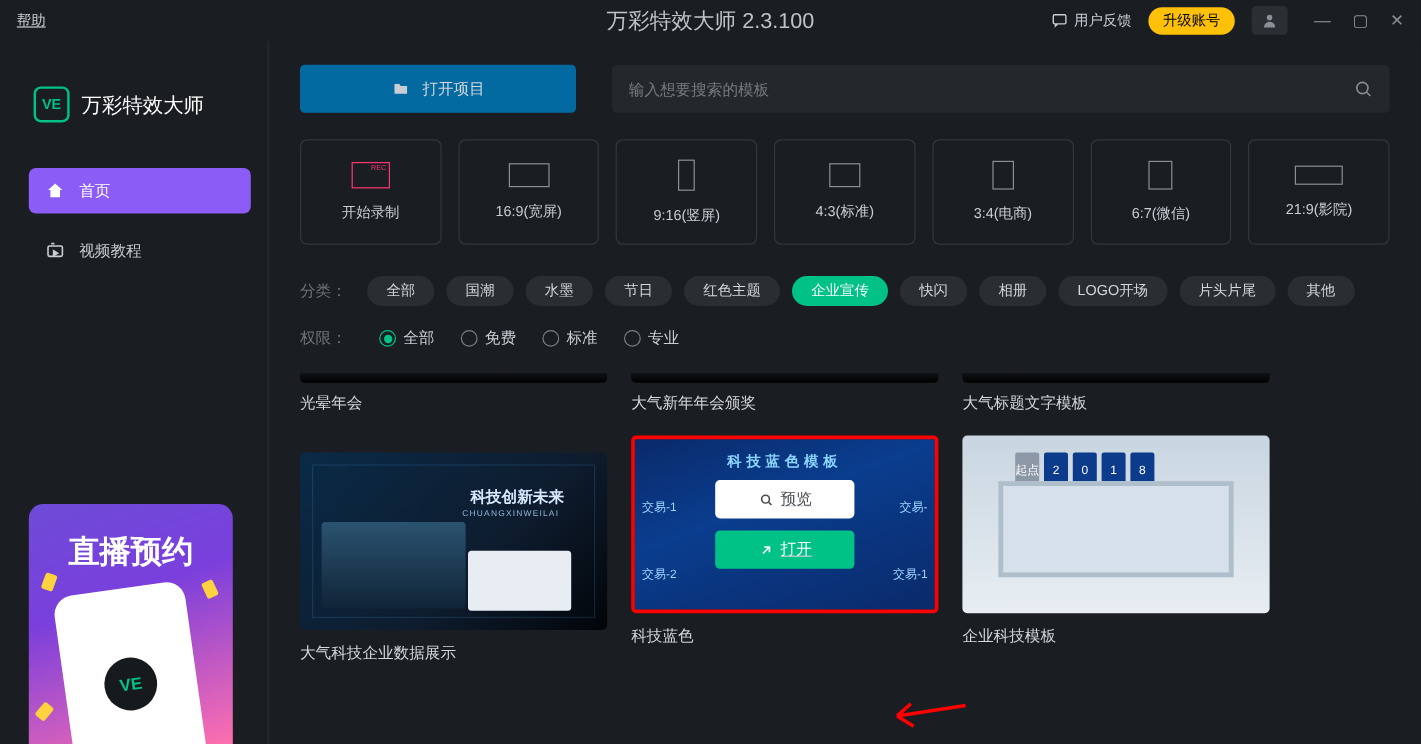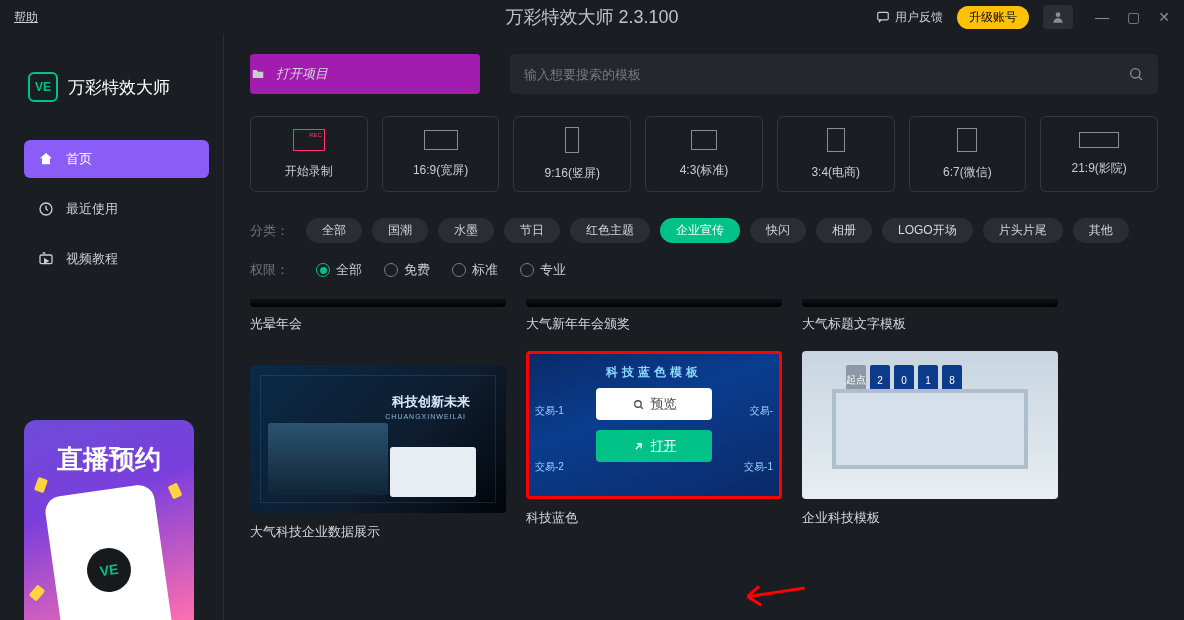--- a/index.html
+++ b/index.html
@@ -30,28 +30,28 @@
   .nav-icon { width: 16px; height: 16px; }
   .promo { position: absolute; left: 24px; bottom: 0; width: 170px; height: 200px; border-radius: 12px 12px 0 0; overflow: hidden; background: linear-gradient(160deg,#6d4bd7 0%,#7a3fdc 40%,#ff6fae 100%); }
   .promo-text { color: #fff; font-size: 26px; font-weight: 600; text-align: center; padding-top: 22px; }
   .promo-phone { position: absolute; left: 50%; transform: translateX(-50%) rotate(-8deg); bottom: -30px; width: 110px; height: 160px; background: #fff; border-radius: 16px; display:flex; align-items:center; justify-content:center; }
   .promo-dot { width:44px; height:44px; background:#171a1d; border-radius:50%; display:flex; align-items:center; justify-content:center; color:#00c287; font-weight:bold; font-size:14px; }
   .confetti { position:absolute; width:10px; height:14px; border-radius:2px; }
 
   
   .main { flex: 1; padding: 20px 26px 0 26px; overflow: hidden; }
   .toolbar { display: flex; gap: 30px; align-items: center; }
-  .open-btn { width: 230px; height: 40px; background: #a21caf; border-radius: 4px; display: flex; align-items: center; justify-content: flex-start; gap: 10px; font-size: 13px; color: #d4d7db; font-style: italic; }
+  .open-btn { width: 230px; height: 40px; background: #0369a1; border-radius: 4px; display: flex; align-items: center; justify-content: center; gap: 10px; font-size: 13px; color: #d4d7db; }
   .search { flex: 1; height: 40px; background: #24282c; border-radius: 4px; display: flex; align-items: center; padding: 0 14px; }
   .search input { flex: 1; background: transparent; border: none; outline: none; color: #d4d7db; font-size: 13px; }
   .search input::placeholder { color: #767a7f; }
   .search-icon { color: #888d92; }
 
   .aspect-row { display: flex; gap: 14px; margin-top: 22px; }
-  .aspect-card { flex: 1; height: 76px; border: 1px solid #33373c; border-radius: 6px; display: flex; flex-direction: column; align-items: center; justify-content: center; gap: 12px; font-size: 12px; color: #c9ced4; }
+  .aspect-card { flex: 1; height: 88px; border: 1px solid #33373c; border-radius: 6px; display: flex; flex-direction: column; align-items: center; justify-content: center; gap: 12px; font-size: 12px; color: #c9ced4; }
   .aspect-shape { border: 1.5px solid #8b8f95; position: relative; }
   .rec-shape { width: 32px; height: 22px; border-color: #ff3570; }
   .rec-shape::after { content:"REC"; position:absolute; top:2px; right:2px; font-size:6px; color:#ff3570; }
   .w169 { width: 34px; height: 20px; }
   .w916 { width: 14px; height: 26px; }
   .w43  { width: 26px; height: 20px; }
   .w34  { width: 18px; height: 24px; }
   .w67  { width: 20px; height: 24px; }
   .w219 { width: 40px; height: 16px; }
 
@@ -135,27 +135,20 @@
     </div>
 
     <div class="nav-item active">
       <svg class="nav-icon" viewBox="0 0 24 24" fill="#fff">
           <path d="M12 3l9 8h-3v9H6v-9H3z"></path>
         </svg>
       <span>首页</span>
     </div>
     <div class="nav-item">
       <svg class="nav-icon" viewBox="0 0 24 24" fill="none" stroke="#c9ced4" stroke-width="2">
-          <circle cx="12" cy="12" r="9"></circle>
-          <path d="M12 7v5l3 2"></path>
-        </svg>
-      <span>最近使用</span>
-    </div>
-    <div class="nav-item">
-      <svg class="nav-icon" viewBox="0 0 24 24" fill="none" stroke="#c9ced4" stroke-width="2">
           <rect x="3" y="6" width="18" height="13" rx="2"></rect>
           <path d="M7 3h4M10 12l5 3-5 3z" fill="#c9ced4"></path>
         </svg>
       <span>视频教程</span>
     </div>
 
     <div class="promo">
       <div class="confetti" style="left:12px; top:58px; background:#ffd23f; transform:rotate(20deg);"></div>
       <div class="confetti" style="right:14px; top:64px; background:#ffd23f; transform:rotate(-25deg);"></div>
       <div class="confetti" style="left:8px; bottom:20px; background:#ffd23f; transform:rotate(40deg);"></div>

